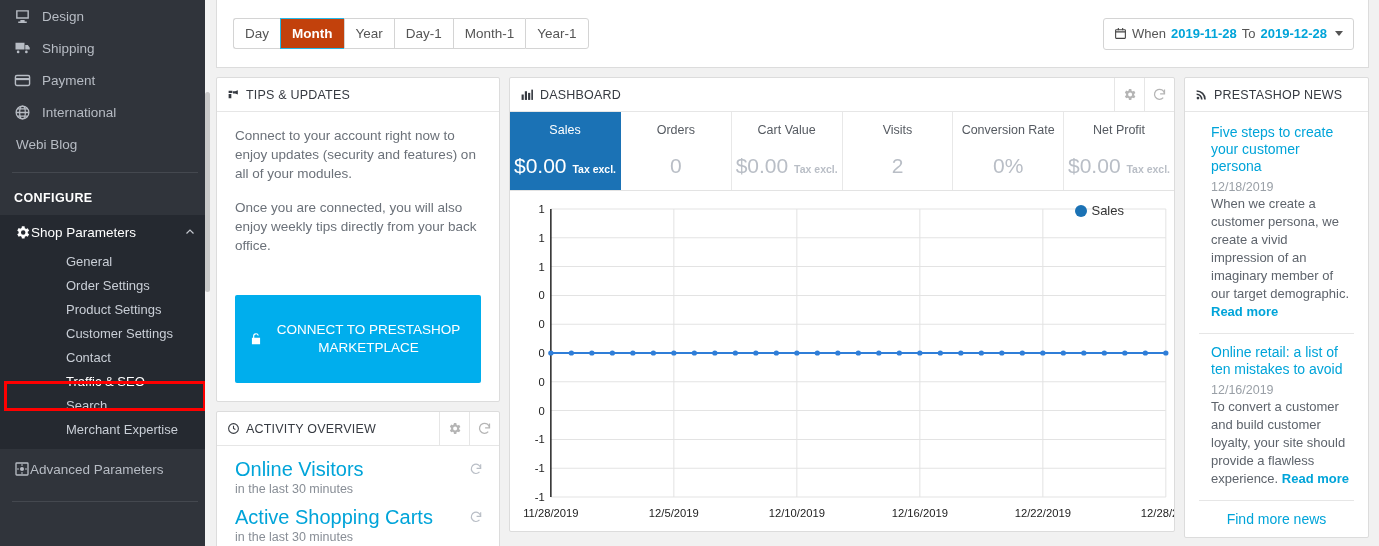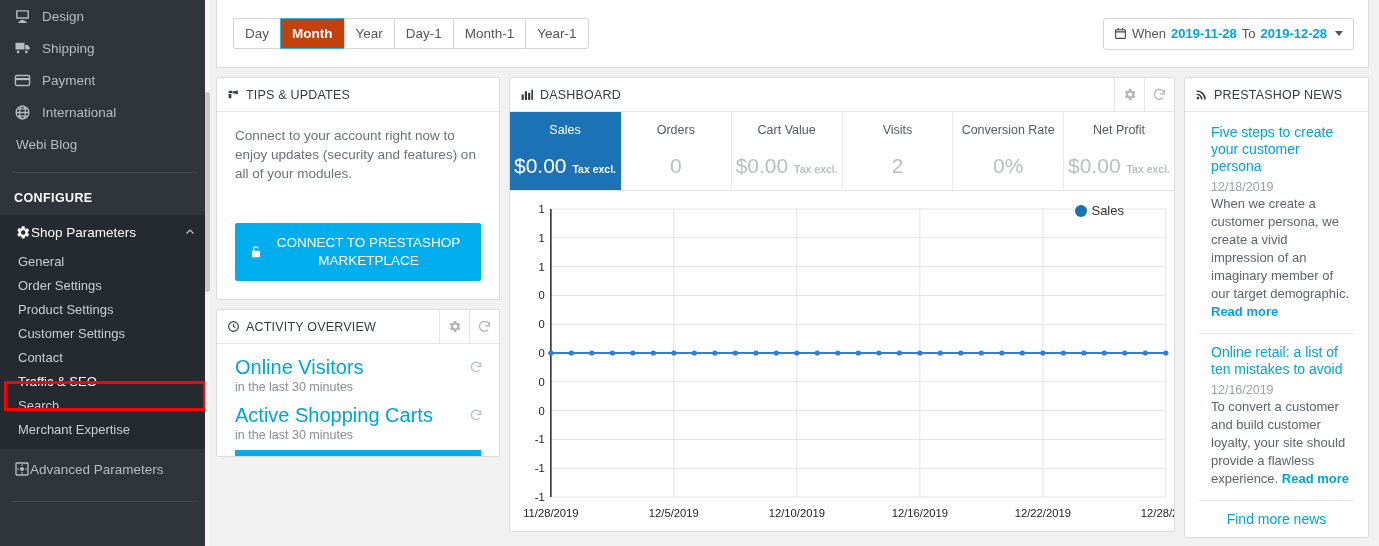--- a/index.html
+++ b/index.html
@@ -53,21 +53,21 @@
   }
   .nav-parent-open .ico { color: #fff; }
   .nav-parent-open .chev {
     position: absolute; right: 14px; top: 50%;
     transform: translateY(-50%);
     color: #c4c8cf;
   }
   .submenu { background: #252930; padding-bottom: 8px; }
   .sub-item {
     height: 24px; display: flex; align-items: center;
-    padding-left: 18px; color: #c9ced6; font-size: 13px;
+    padding-left: 66px; color: #c9ced6; font-size: 13px;
   }
   .sub-item.active-sub { color: #fff; }
   .nav-item-lower {
     display: flex; align-items: center;
     height: 40px; padding-left: 14px;
     color: #b7bcc4; font-size: 13.5px;
     background: #30343b;
   }
   .bottom-divider {
     height: 1px; background: #44484f;
@@ -175,21 +175,21 @@
   .tips-body { padding: 14px 18px 18px 18px; }
   .tips-body p {
     font-size: 13.5px; color: #6b7179; line-height: 19px;
     margin-bottom: 15px;
   }
   .tips-body p:last-of-type { margin-bottom: 22px; }
   .cta {
     display: flex; align-items: center; justify-content: center; gap: 7px;
     background: #00aeed; color: #fff;
     font-size: 13.5px; text-align: center;
-    padding: 11px 14px; line-height: 18px;
+    padding: 26px 14px; line-height: 18px;
     border-radius: 2px;
     margin-top: 40px;
   }
 
   
   .act-body { padding: 10px 18px 0 18px; }
   .act-row { position: relative; margin-bottom: 2px; }
   .act-title { color: #00a4d9; font-size: 20px; line-height: 26px; font-weight: normal; }
   .act-sub { color: #888e96; font-size: 12.5px; margin-top: 0px; margin-bottom: 8px; }
   .act-refresh {
@@ -393,20 +393,21 @@
           <div class="panel-head">
             <span class="hicon">
               <svg width="13" height="13" viewBox="0 0 24 24" fill="currentColor">
                   <path d="M3 5h7v4H3V5zm8 1h4l5-2v8l-5-2h-4V6zM3 11h5v8H3v-8z"></path>
                 </svg>
             </span>
             <span class="htitle">TIPS &amp; UPDATES</span>
           </div>
           <div class="tips-body">
             <p>Connect to your account right now to enjoy updates (security and features) on all of your modules.</p>
+            <p>Once you are connected, you will also enjoy weekly tips directly from your back office.</p>
             <div class="cta">
               <span>
                 <svg width="14" height="14" viewBox="0 0 24 24" fill="#fff">
                     <path d="M7 10V7a5 5 0 019.9-1h-2.1A3 3 0 009 7v3h10v11H5V10h2z"></path>
                   </svg>
               </span>
               <span>CONNECT TO PRESTASHOP MARKETPLACE</span>
             </div>
           </div>
         </div>

